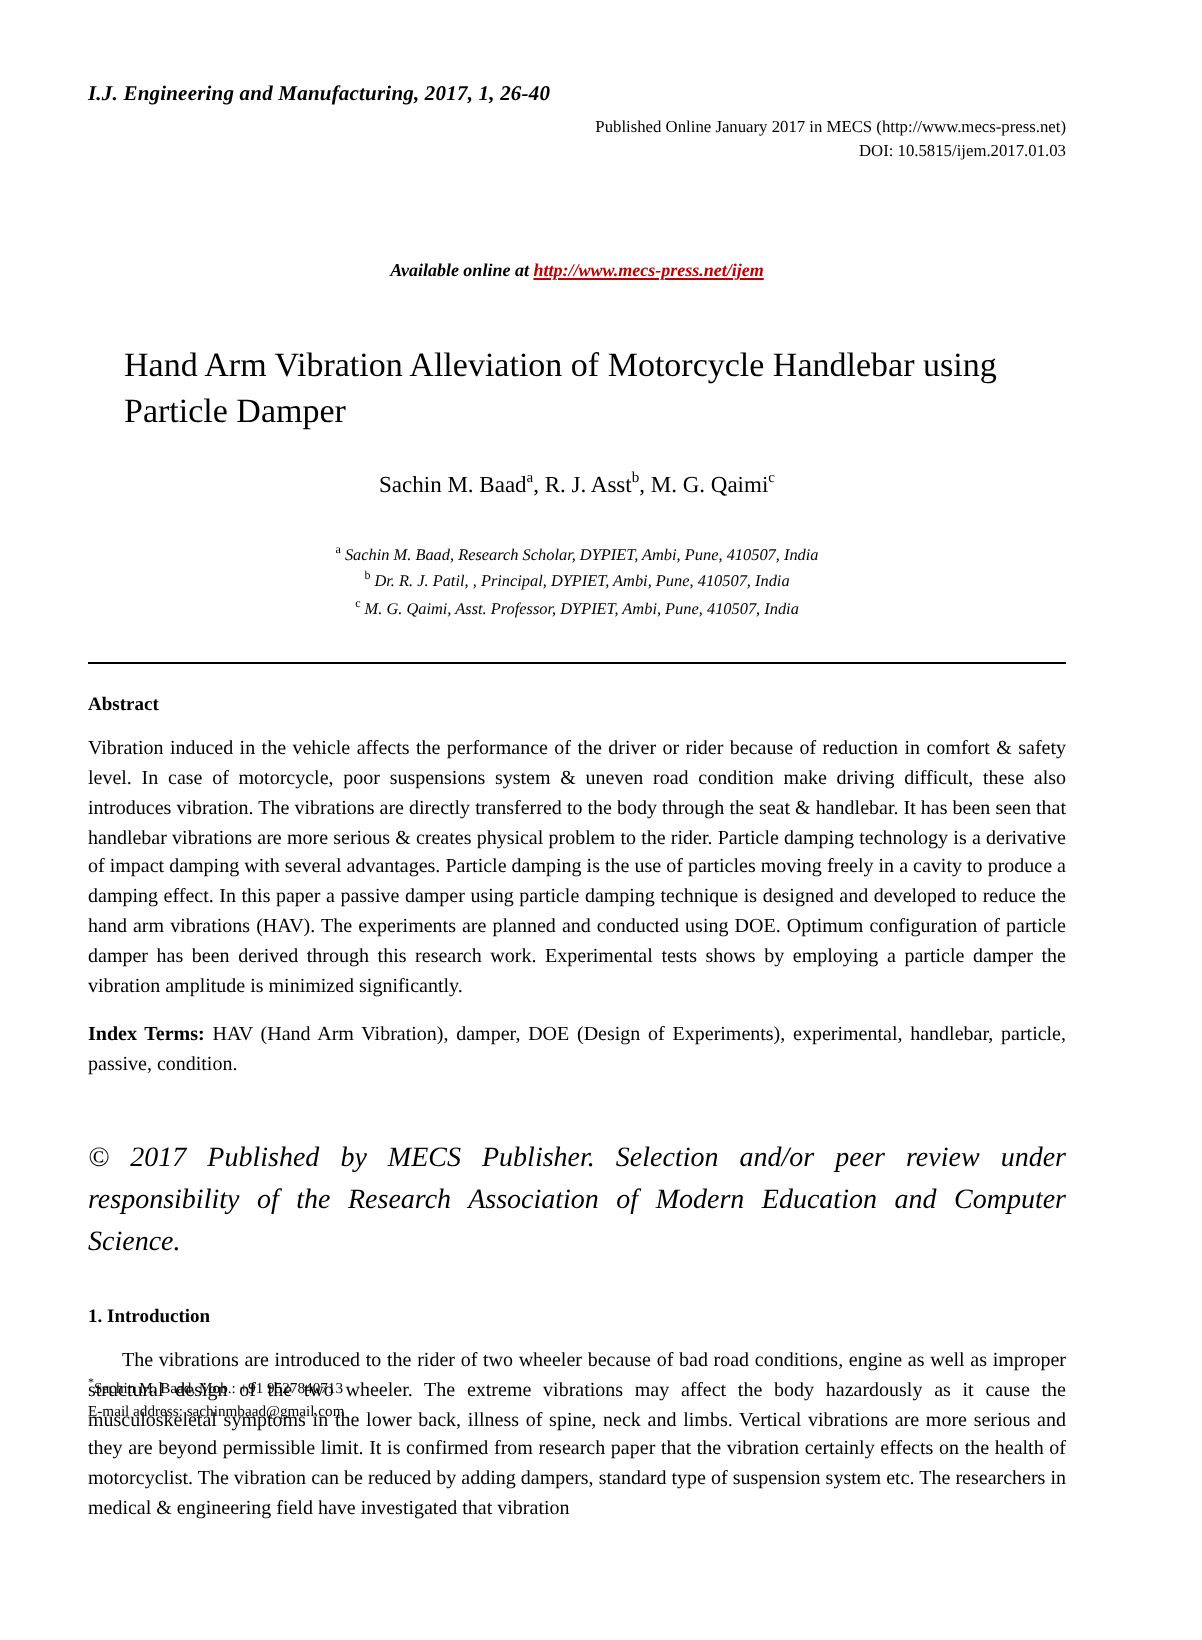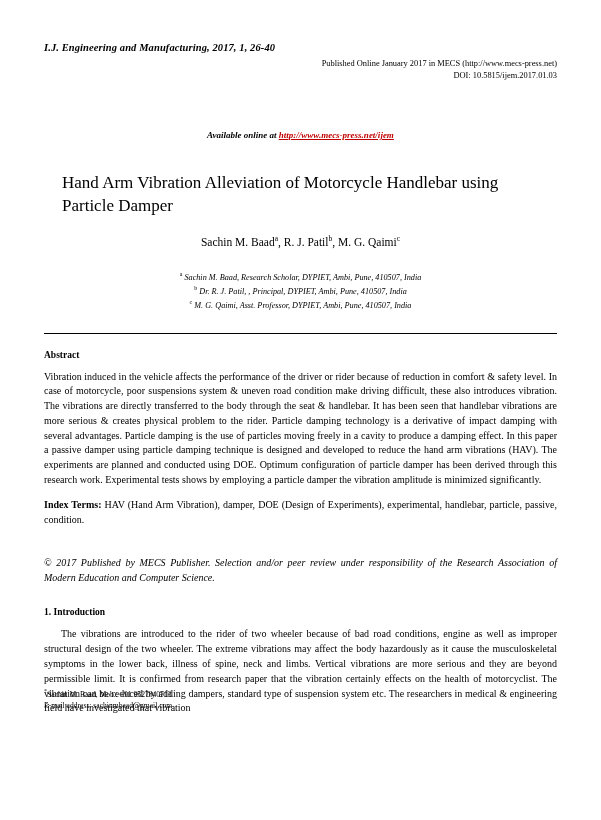--- a/index.html
+++ b/index.html
@@ -13,21 +13,21 @@
     font-family: "Liberation Serif", serif;
     color: #000;
     position: relative;
     overflow: hidden;
   }
   .page {
     position: relative;
     width: 601px;
     height: 820px;
     box-sizing: border-box;
-    padding: 42px 44px 0 44px;
+    padding: 42px 68px 0 44px;
   }
 
   
   .header {
     position: relative;
     min-height: 62px;
   }
   .journal-line {
     font-style: italic;
     font-weight: bold;
@@ -140,21 +140,21 @@
   }
   p.body {
     font-size: 10px;
     line-height: 1.48;
     text-align: justify;
     margin: 0 0 10px 0;
   }
   p.indent { text-indent: 17px; }
   .kw-label { font-weight: bold; }
   .copyright {
-    font-size: 10px;
+    font-size: 14px;
     line-height: 1.5;
     text-align: justify;
     font-style: italic;
     margin: 28px 0 0 0;
   }
   .intro-head {
     font-weight: bold;
     font-size: 9.5px;
     margin: 22px 0 10px 0;
   }
@@ -183,21 +183,21 @@
   </div>
 
   <div class="available">
     <span>Available online at </span><span class="url">http://www.mecs-press.net/ijem</span>
   </div>
 
   <h1 class="title">Hand Arm Vibration Alleviation of Motorcycle Handlebar using Particle Damper</h1>
 
   <div class="authors">
     <span>Sachin M. Baad</span><sup>a</sup>,
-    <span>R. J. Patil</span><sup>b</sup>,
+    <span>R. J. Asst</span><sup>b</sup>,
     <span>M. G. Qaimi</span><sup>c</sup>
   </div>
 
   <div class="affiliations">
     <div><sup>a</sup> <span>Sachin M. Baad, Research Scholar, DYPIET, Ambi, Pune, 410507, India</span></div>
     <div><sup>b</sup> <span>Dr. R. J. Patil, , Principal, DYPIET, Ambi, Pune, 410507, India</span></div>
     <div><sup>c</sup> <span>M. G. Qaimi, Asst. Professor, DYPIET, Ambi, Pune, 410507, India</span></div>
   </div>
 
   <hr class="rule">

